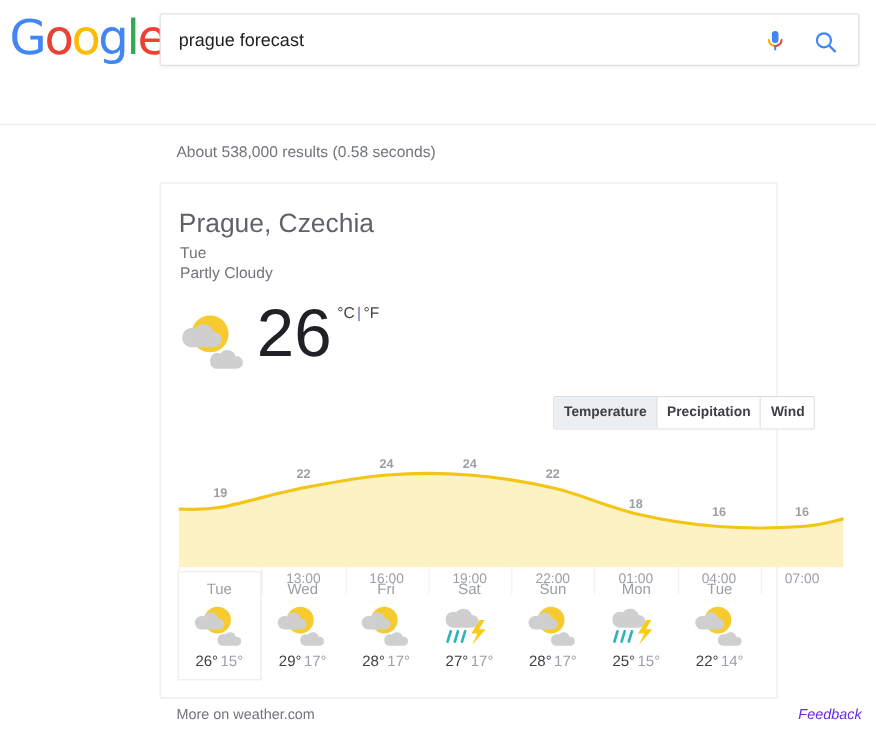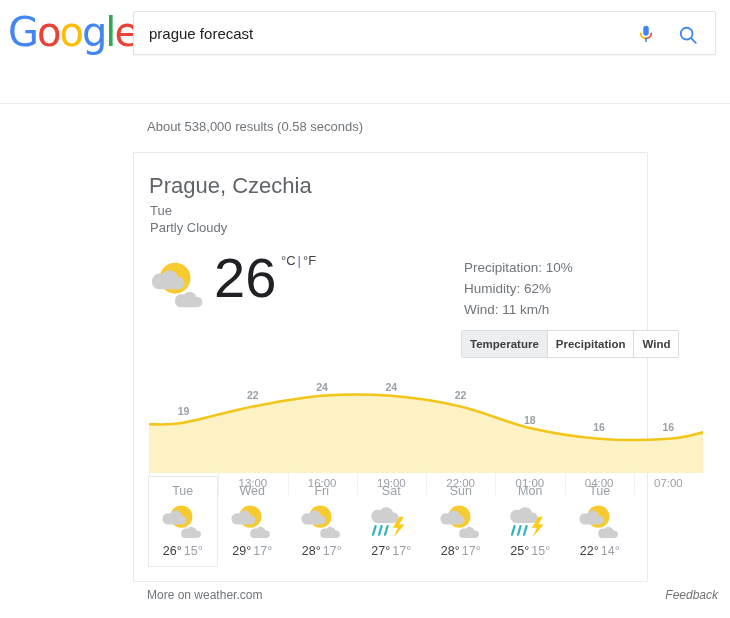--- a/index.html
+++ b/index.html
@@ -163,21 +163,21 @@
   .day-temps { font-size: 12.5px; margin-top: 2px; }
   .day-hi { color: #3c4043; text-align: right; }
   .day-lo { color: #9aa0a6; margin-left: 2px; text-align: center; }
 
   
   .card-footer {
     position:absolute; left: 147px; top: 588px;
     width: 571px;
   }
   .more-link { position:absolute; left:0; top:0; font-size: 12px; color: #70757a; cursor:pointer; }
-  .feedback-link { position:absolute; right:0; top:0; font-size: 12px; color: #737373; font-style: italic; cursor:pointer; }
+  .feedback-link { position:absolute; right:0; top:0; font-size: 12px; color: #6d28d9; font-style: italic; cursor:pointer; }
 </style>
 </head>
 <body>
 
 <div id="root">
 
   <div class="header">
     <div class="logo">
       <span class="l-b">G</span><span class="l-r">o</span><span class="l-y">o</span><span class="l-b">g</span><span class="l-g">l</span><span class="l-r">e</span>
     </div>
@@ -220,25 +220,20 @@
         <path d="M30 44c0-3.6 3-6.6 6.6-6.6.9 0 1.7.2 2.5.5a7.4 7.4 0 0 1 13 2.6 5.4 5.4 0 1 1 .5 10.7H35.7A5.7 5.7 0 0 1 30 45.6z" fill="#CFCFCF"></path>
       </svg>
     </div>
 
     <div class="now-temp">26</div>
 
     <div class="unit-toggle">
       <span class="u">°C</span><span class="sep">|</span><span class="u">°F</span>
     </div>
 
-    <div class="cond-list">
-      <div>Precipitation: 10%</div>
-      <div>Humidity: 62%</div>
-      <div>Wind: 11 km/h</div>
-    </div>
 
     <div class="btn-group">
       <div class="gbtn sel">Temperature</div>
       <div class="gbtn">Precipitation</div>
       <div class="gbtn">Wind</div>
     </div>
 
     <div class="chartwrap">
       <svg class="chart-svg" id="chart-svg" viewBox="0 0 554 92" width="554" height="92">
         <path id="chart-area" fill="#fdf2c4" d="M 0.0 43.3 C 5.8 43.0, 17.3 44.7, 34.6 41.7 C 51.9 38.7, 80.8 30.0, 103.9 25.5 C 127.0 21.1, 150.0 16.6, 173.1 14.8 C 196.2 13.0, 219.3 13.0, 242.4 14.8 C 265.5 16.6, 288.5 20.2, 311.6 25.5 C 334.7 30.9, 357.8 41.7, 380.9 47.1 C 404.0 52.5, 427.0 56.1, 450.1 57.8 C 473.2 59.6, 502.1 58.9, 519.4 57.8 C 536.7 56.8, 548.2 52.5, 554.0 51.4 L 554 92 L 0 92 Z"></path>

